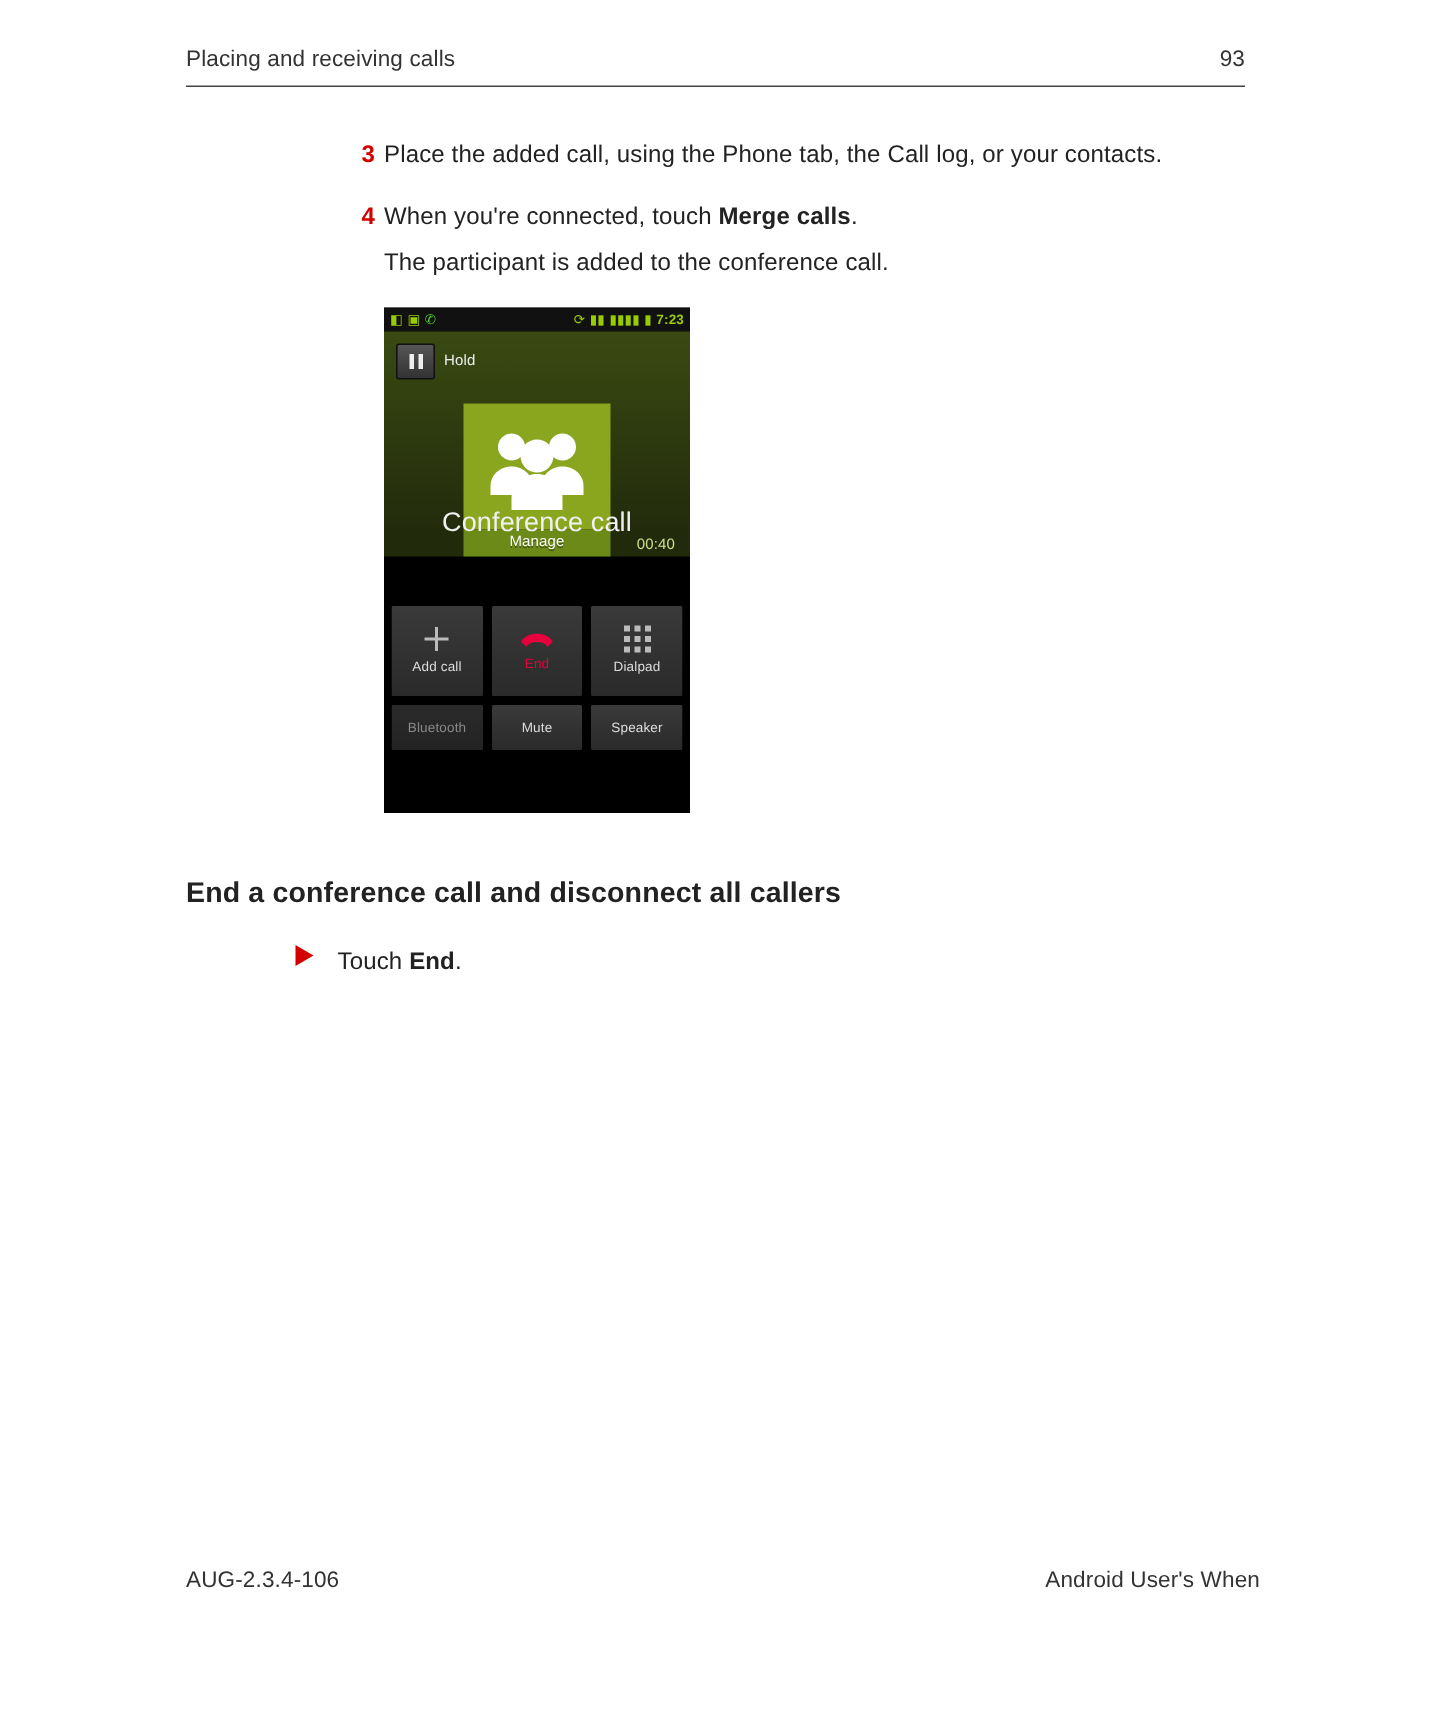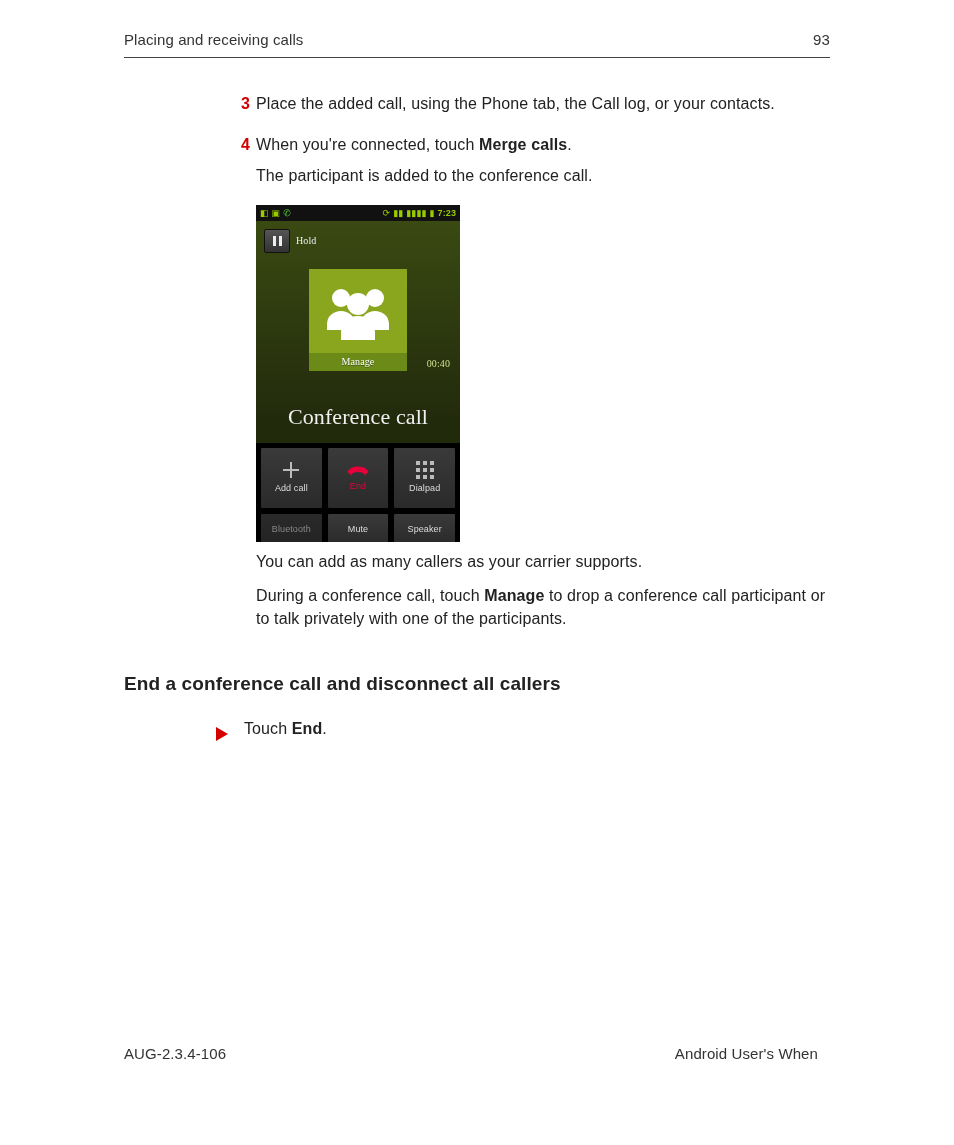--- a/index.html
+++ b/index.html
@@ -75,24 +75,23 @@
     justify-content: space-between;
     align-items: center;
     padding: 0 4px;
     font-size: 9px;
     color: #ccc;
   }
   .sb-left, .sb-right { display: flex; align-items: center; gap: 3px; }
   .sb-right span { color: #9c0; }
   .sb-time { color: #fff; font-weight: 600; }
   .callarea {
-    height: 222px;
+    height: 150px;
     background: linear-gradient(#3a4a12, #222a0c 90%);
     position: relative;
-    font-family: Liberation Serif, serif;
   }
   .hold {
     position: absolute;
     top: 8px; left: 8px;
     display: flex; align-items: center; gap: 6px;
   }
   .hold-btn {
     width: 24px; height: 22px;
     background: linear-gradient(#555,#333);
     border: 1px solid #111;
@@ -127,29 +126,30 @@
   .duration {
     position: absolute;
     right: 10px; top: 136px;
     font-size: 10px; color: #cfe08a;
   }
   .call-title {
     position: absolute;
     left: 0; right: 0; bottom: 10px;
     text-align: center;
     color: #f0f0f0;
-    font-size: 22px;
+    font-size: 18px;
     font-weight: 300;
   }
   .btn-grid {
     display: grid;
     grid-template-columns: repeat(3, 1fr);
     gap: 4px;
     padding: 4px;
     background: #000;
+    margin-top: 28px;
   }
   .pbtn {
     height: 60px;
     background: linear-gradient(#3a3a3a,#2a2a2a);
     border: 1px solid #000;
     border-radius: 2px;
     display: flex;
     flex-direction: column;
     align-items: center;
     justify-content: center;
@@ -182,34 +182,34 @@
   }
   .after-phone p { margin: 0 0 10px 0; }
   .section-heading {
     font-weight: 700;
     font-size: 19px;
     margin-top: 40px;
     margin-bottom: 20px;
   }
   .bullet-row {
     display: flex;
-    align-items: flex-end;
-    margin-left: 92px;
+    align-items: flex-start;
+    margin-left: 73px;
   }
   .red-triangle {
     width: 0; height: 0;
     border-top: 7px solid transparent;
     border-bottom: 7px solid transparent;
     border-left: 12px solid #d30000;
     margin-right: 16px;
     flex: 0 0 auto;
   }
   .footer {
     position: absolute;
-    left: 124px; right: 136px;
+    left: 124px; right: 114px;
     bottom: 80px;
     display: flex;
     justify-content: space-between;
     font-size: 15px;
     color: #333;
     gap: 43px;
   }
 </style>
 </head>
 <body>
@@ -325,26 +325,20 @@
           <span class="plabel">Mute</span>
         </div>
         <div class="pbtn row2">
           <span class="plabel">Speaker</span>
         </div>
       </div>
 
     </div>
   </div>
 
-  <div class="after-phone">
-    <p>You can add as many callers as your carrier supports.</p>
-    <p>
-      <span>During a conference call, touch </span><span class="bold">Manage</span><span> to drop a conference call participant or to talk privately with one of the participants.</span>
-    </p>
-  </div>
 
   <div class="section-heading">End a conference call and disconnect all callers</div>
 
   <div class="bullet-row">
     <div class="red-triangle"></div>
     <div>
       <span>Touch </span><span class="bold">End</span><span>.</span>
     </div>
   </div>
 

